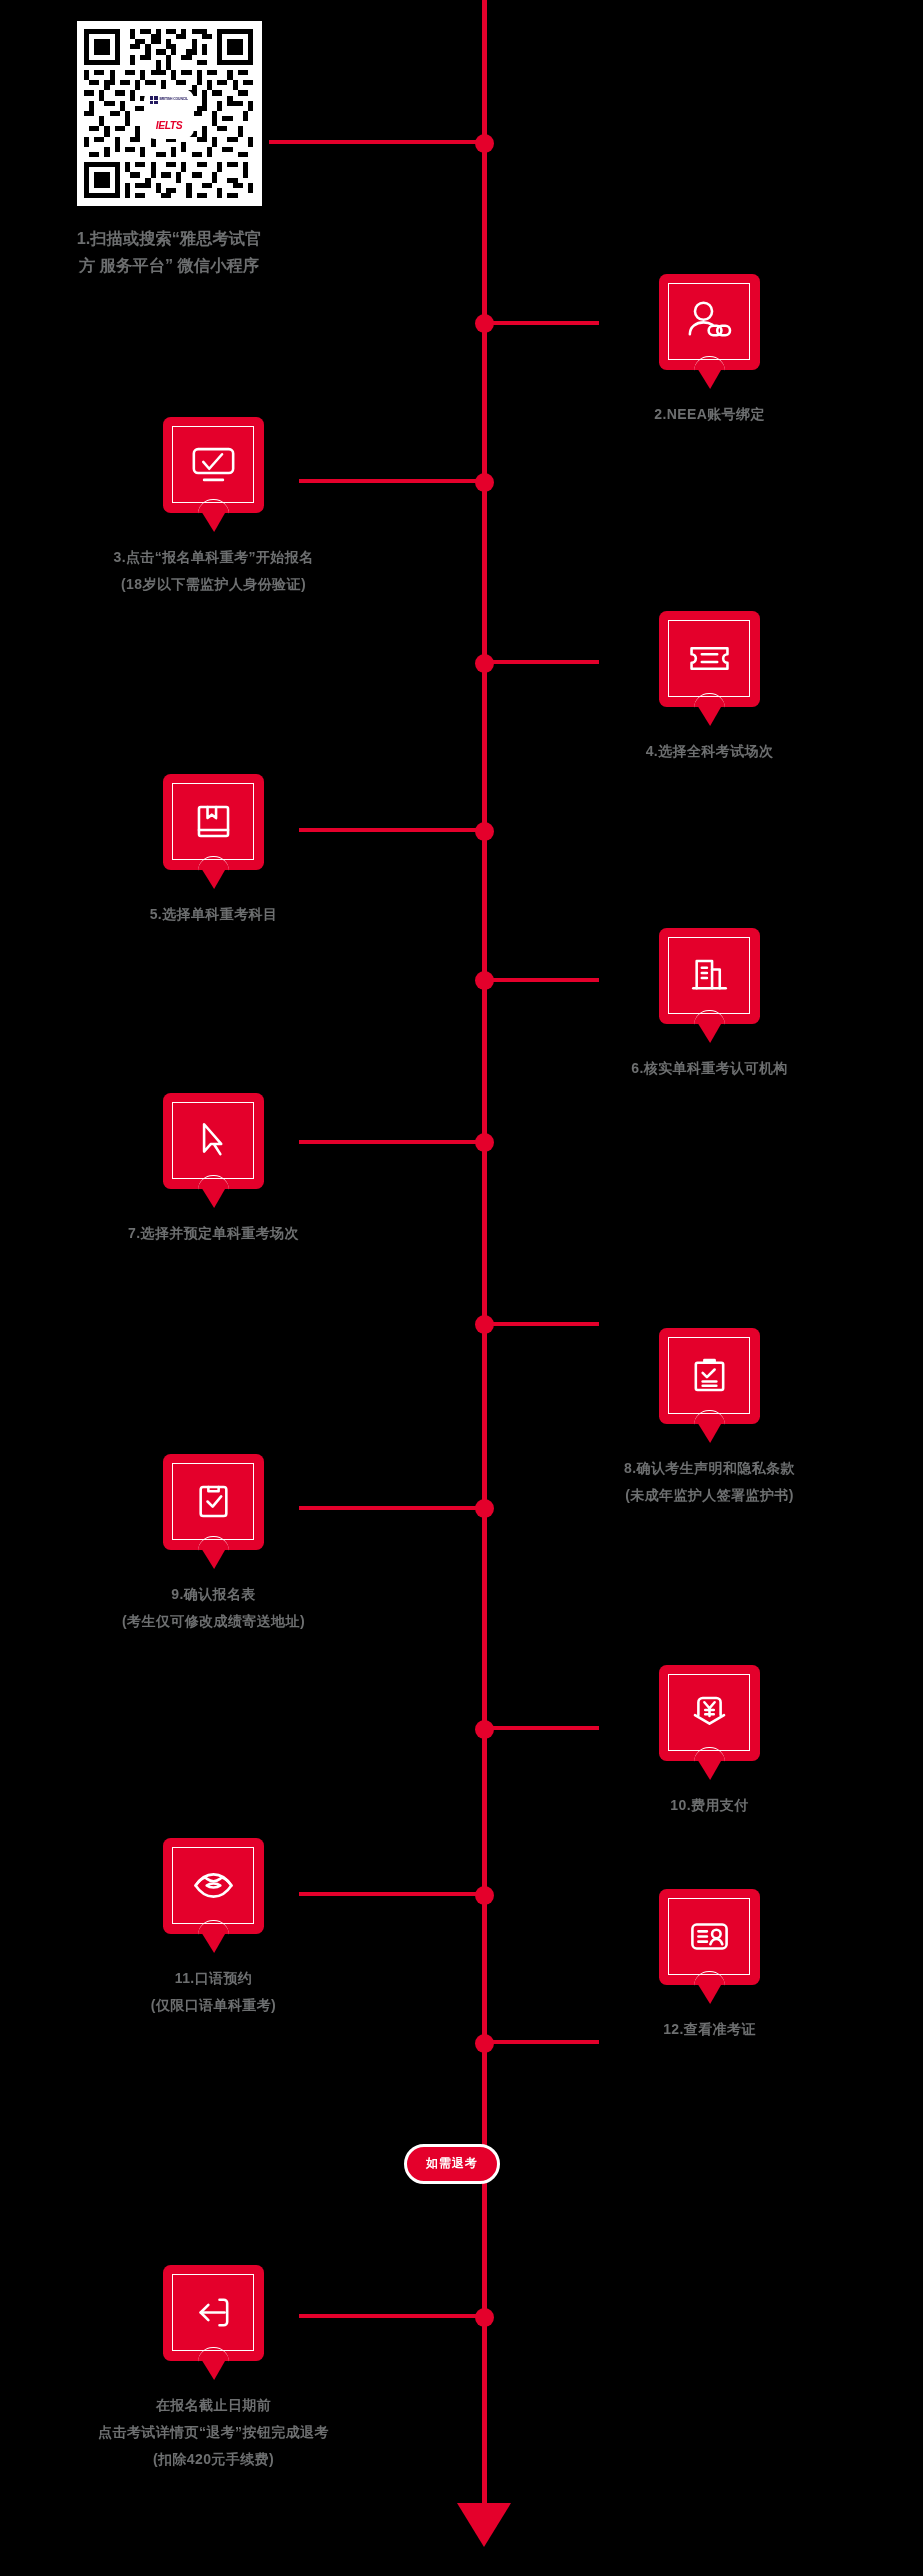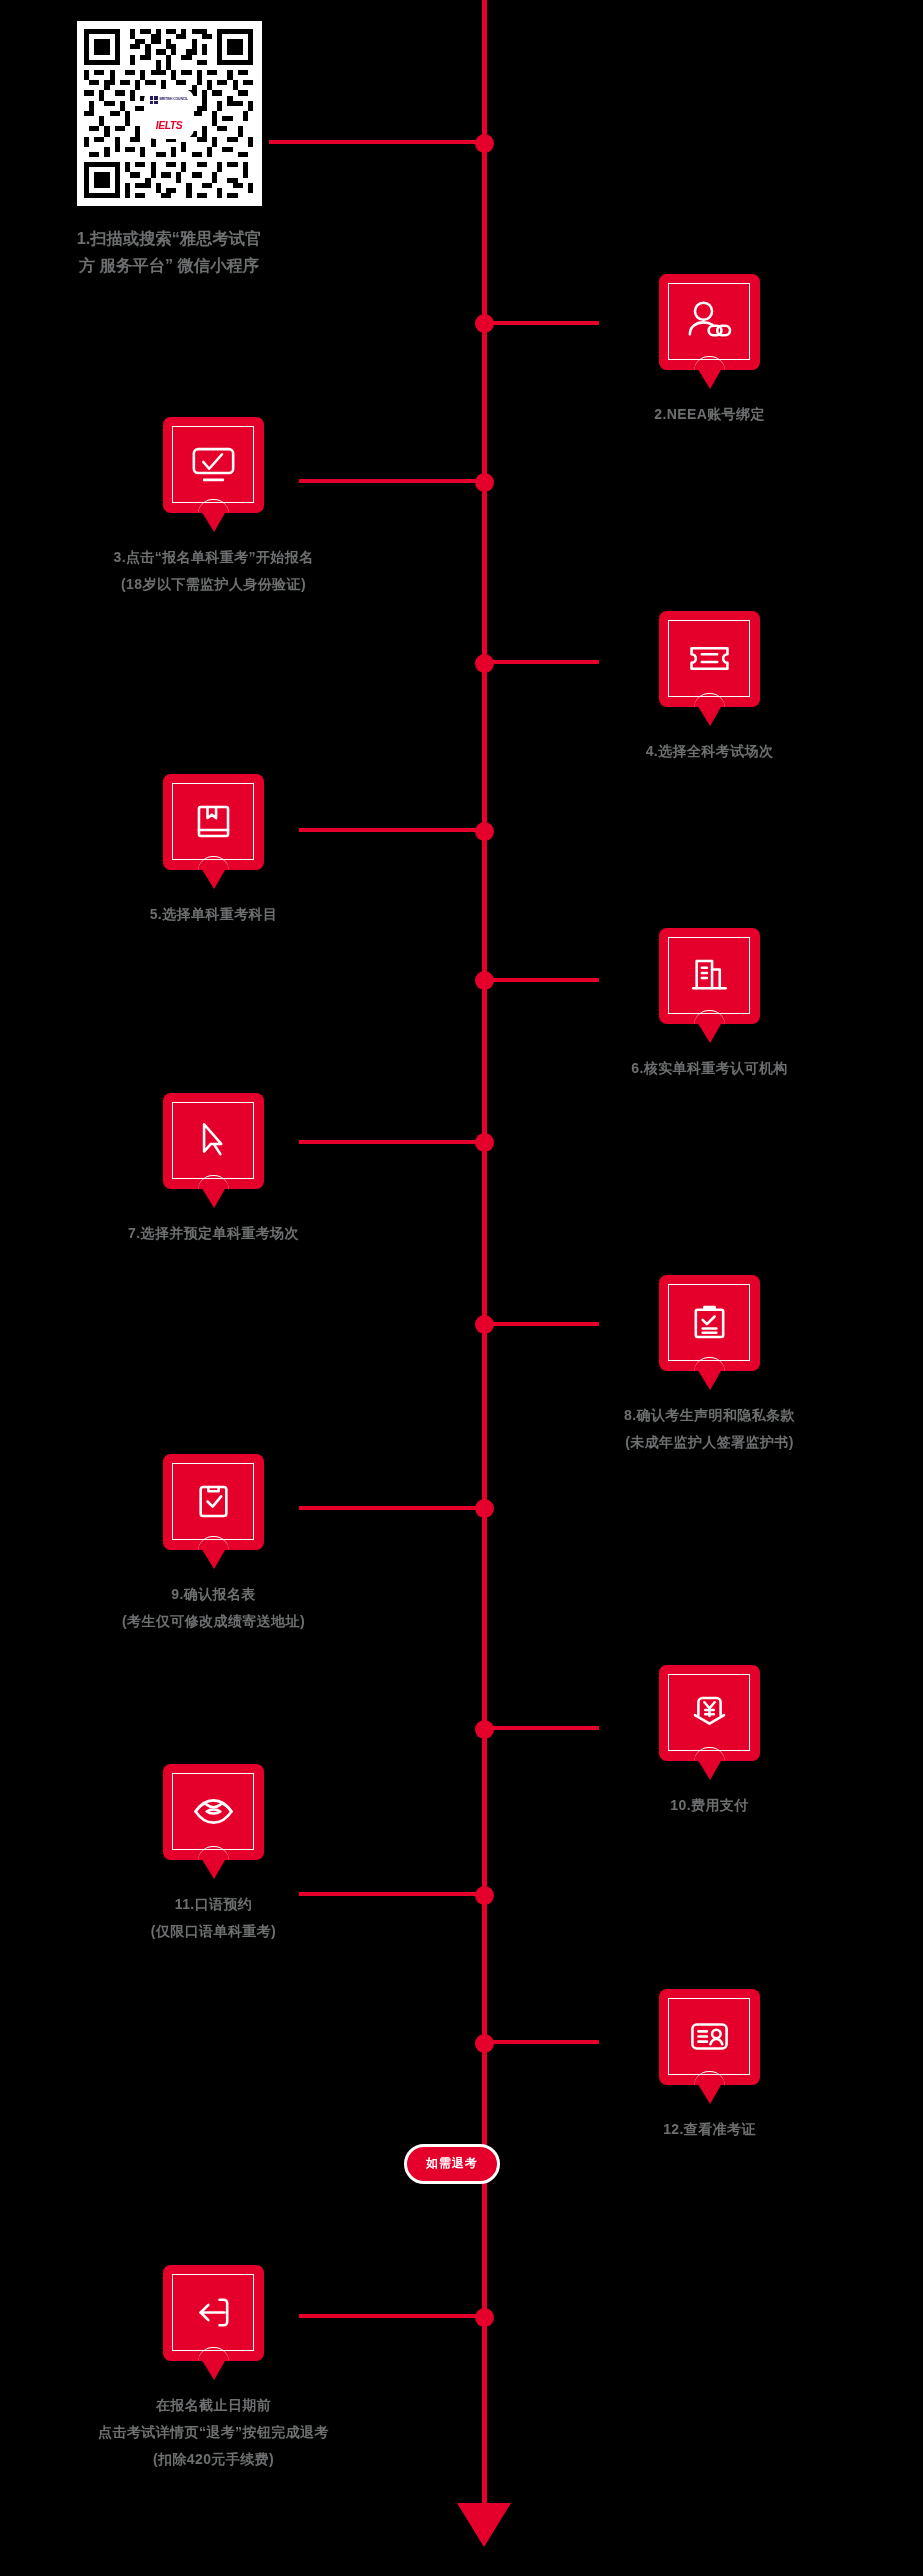--- a/index.html
+++ b/index.html
@@ -505,21 +505,21 @@
         </svg>
       </div>
     </div>
     <div class="caption">
       <span class="ln">7.选择并预定单科重考场次</span>
     </div>
   </div>
 
   <div class="connector" style="left:484px; top:1322px; width:115px;"></div>
   <div class="node" style="top:1324px;"></div>
-  <div class="step right" style="top:1275px;">
+  <div class="step right" style="top:1328px;">
     <div class="pin">
       <div class="pin-body"></div>
       <div class="pin-tail"></div>
       <div class="pin-tail-notch"></div>
       <div class="pin-inner"></div>
       <div class="pin-glyph">
         <svg width="53" height="53" viewBox="0 0 62 62" fill="none" stroke="#ffffff" stroke-width="3" stroke-linecap="round" stroke-linejoin="round">
           <rect x="15" y="16" width="32" height="32" rx="2"></rect>
           <path d="M25 16v-3h12v3z"></path>
           <path d="M23 28l5 5 9-9"></path>
@@ -573,21 +573,21 @@
         </svg>
       </div>
     </div>
     <div class="caption">
       <span class="ln">10.费用支付</span>
     </div>
   </div>
 
   <div class="connector" style="left:299px; top:1892px; width:185px;"></div>
   <div class="node" style="top:1895px;"></div>
-  <div class="step left" style="top:1764px;">
+  <div class="step left" style="top:1838px;">
     <div class="pin">
       <div class="pin-body"></div>
       <div class="pin-tail"></div>
       <div class="pin-tail-notch"></div>
       <div class="pin-inner"></div>
       <div class="pin-glyph">
         <svg width="53" height="53" viewBox="0 0 62 62" fill="none" stroke="#ffffff" stroke-width="3" stroke-linecap="round" stroke-linejoin="round">
           <path d="M10 31c6-9 12-13 21-13s15 4 21 13c-6 9-12 13-21 13S16 40 10 31z"></path>
           <path d="M10 31c5-6 9-9 11-9s4 4 10 4 8-4 10-4 6 3 11 9"></path>
           <path d="M23 31c4-3 12-3 16 0-4 3-12 3-16 0z"></path>
@@ -595,21 +595,21 @@
       </div>
     </div>
     <div class="caption">
       <span class="ln">11.口语预约</span>
       <span class="ln">(仅限口语单科重考)</span>
     </div>
   </div>
 
   <div class="connector" style="left:484px; top:2040px; width:115px;"></div>
   <div class="node" style="top:2043px;"></div>
-  <div class="step right" style="top:1989px;">
+  <div class="step right" style="top:1889px;">
     <div class="pin">
       <div class="pin-body"></div>
       <div class="pin-tail"></div>
       <div class="pin-tail-notch"></div>
       <div class="pin-inner"></div>
       <div class="pin-glyph">
         <svg width="53" height="53" viewBox="0 0 62 62" fill="none" stroke="#ffffff" stroke-width="3" stroke-linecap="round" stroke-linejoin="round">
           <rect x="11" y="17" width="40" height="28" rx="5"></rect>
           <path d="M18 25h10M18 31h10M18 37h10"></path>
           <circle cx="39" cy="28" r="5"></circle>

